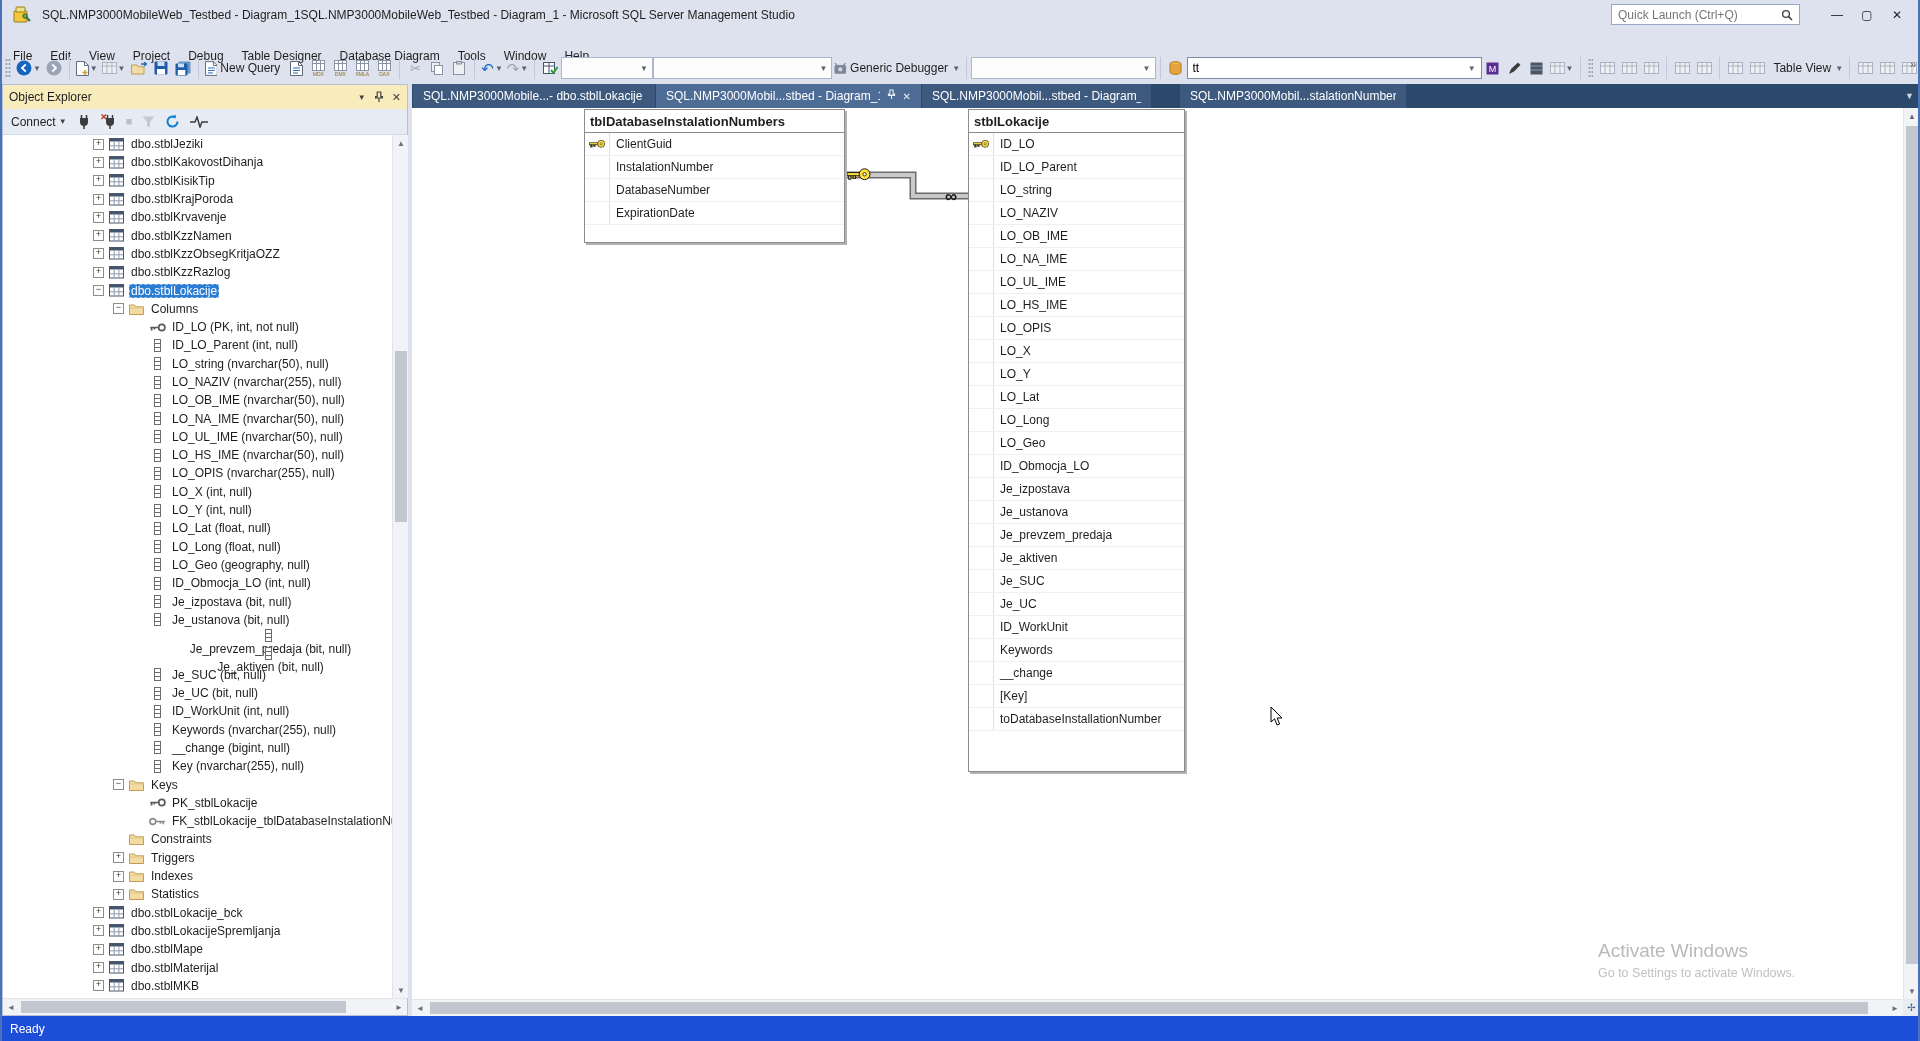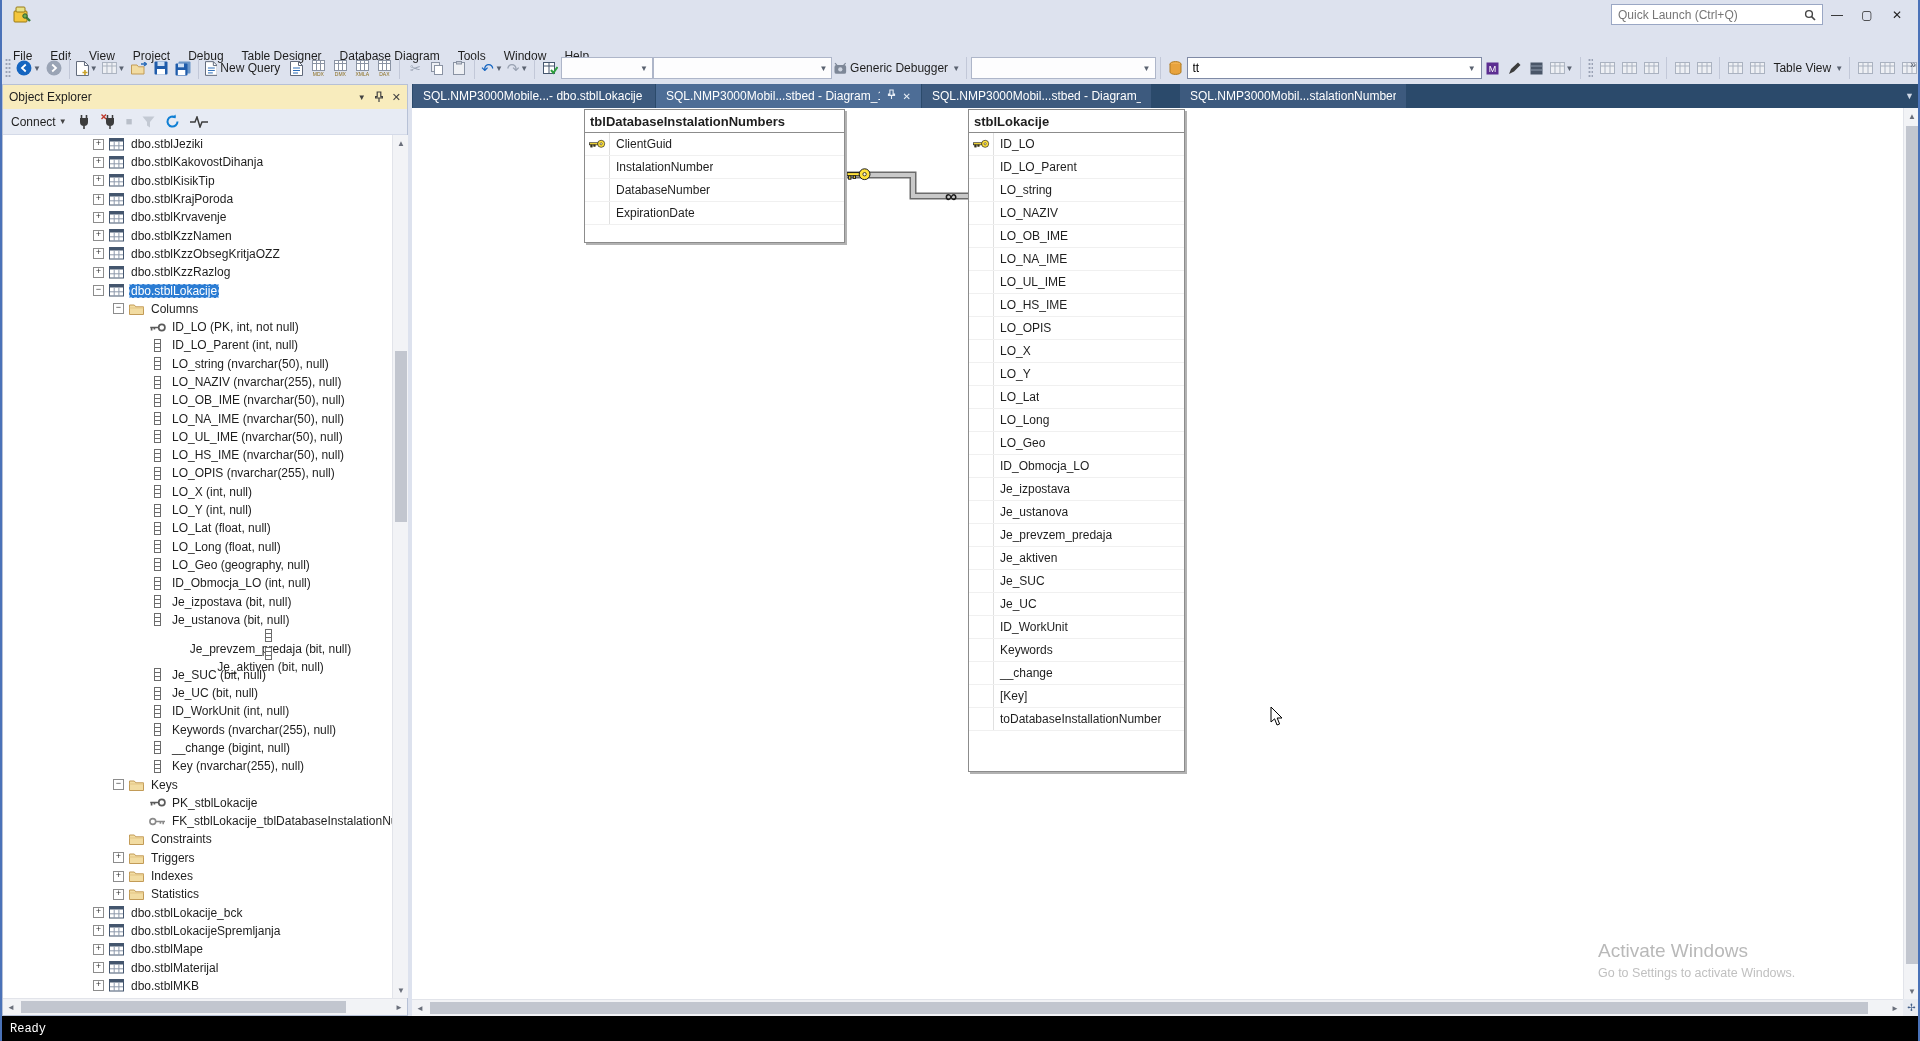--- a/index.html
+++ b/index.html
@@ -5,21 +5,21 @@
   * { margin:0; padding:0; box-sizing:border-box; }
   html,body { width:1920px; height:1041px; overflow:hidden; }
   body { font-family:"Liberation Sans","DejaVu Sans",sans-serif; font-size:12px; color:#1e1e1e; }
   #app { position:relative; width:1920px; height:1041px; background:#dde2ee; overflow:hidden; }
   .edge { position:absolute; top:0; width:2px; height:1041px; background:#4a72b8; z-index:50; }
 
   
   .titlebar { position:absolute; left:0; top:0; width:1920px; height:30px; display:flex; align-items:center; }
   .app-icon { margin-left:12px; width:20px; height:20px; }
   .title-text { margin-left:10px; white-space:nowrap; }
-  .quick-launch { position:absolute; left:1611px; top:4px; width:212px; height:21px; background:#fff;
+  .quick-launch { position:absolute; left:1611px; top:4px; width:189px; height:21px; background:#fff;
     border:1px solid #9aa7c4; display:flex; align-items:center; padding:0 6px; color:#767676; }
   .quick-launch .ql-text { flex:1; }
   .win-btns { position:absolute; right:8px; top:0; height:30px; display:flex; }
   .win-btn { width:30px; height:30px; display:flex; align-items:center; justify-content:center; color:#222; font-size:12px; }
 
   
   .menubar { position:absolute; left:0; top:30px; width:1920px; height:22px; display:flex; align-items:center; padding-left:4px;margin-top:15px; }
   .menu-item { padding:3px 9px; white-space:nowrap; }
 
   
@@ -82,36 +82,37 @@
   .rel-svg { position:absolute; left:0; top:0; pointer-events:none; }
   .rel-key { position:absolute; }
   .rel-inf { position:absolute; font-size:17px; font-weight:bold; color:#1a1a1a; line-height:1; letter-spacing:-1px; }
 
   .watermark { position:absolute; left:1186px; top:832px; color:#b9b9b9; }
   .watermark .wm1 { font-size:19px; }
   .watermark .wm2 { font-size:12.5px; margin-top:4px; color:#c0c0c0; }
   .cursor { position:absolute; left:858px; top:598px; }
 
   
-  .statusbar { position:absolute; left:0; top:1016px; width:1920px; height:25px; background:#000000; color:#fff; display:flex; align-items:center; padding-left:10px;font-family:Liberation Mono, monospace; }
+  .statusbar { position:absolute; left:0; top:1016px; width:1920px; height:25px; background:#1d4ed8; color:#fff; display:flex; align-items:center; padding-left:10px; }
 </style>
 </head>
 <body>
 
 <div id="app">
   <div class="edge" style="left:0"></div>
   <div class="edge" style="right:0"></div>
 
   <div class="titlebar">
     <svg class="app-icon" viewBox="0 0 20 20">
       <rect x="2" y="6" width="13" height="11" rx="1" fill="#f4c63d" stroke="#9a7a16"></rect>
       <rect x="4" y="2" width="9" height="5" rx="1" fill="#e8e288" stroke="#9a7a16"></rect>
       <path d="M13 11 l5 5" stroke="#3e7d3e" stroke-width="2.4"></path>
       <circle cx="13" cy="11" r="2.2" fill="#6fae4e" stroke="#2f5e2f"></circle>
     </svg>
+    <span class="title-text">SQL.NMP3000MobileWeb_Testbed - Diagram_1SQL.NMP3000MobileWeb_Testbed - Diagram_1 - Microsoft SQL Server Management Studio</span>
     <div class="quick-launch">
       <span class="ql-text">Quick Launch (Ctrl+Q)</span>
       <svg width="12" height="12" viewBox="0 0 12 12">
         <circle cx="5" cy="5" r="3.4" fill="none" stroke="#444" stroke-width="1.4"></circle>
         <path d="M7.6 7.6 L11 11" stroke="#444" stroke-width="1.6"></path>
       </svg>
     </div>
     <div class="win-btns">
       <div class="win-btn">—</div>
       <div class="win-btn">▢</div>

